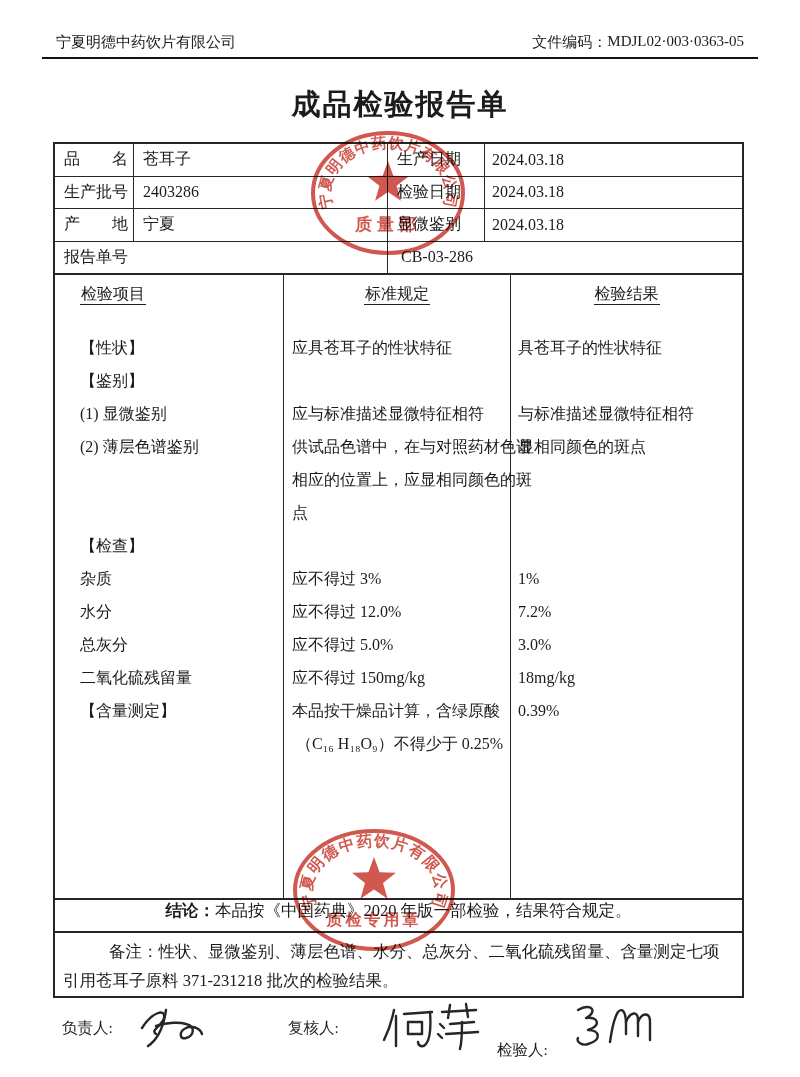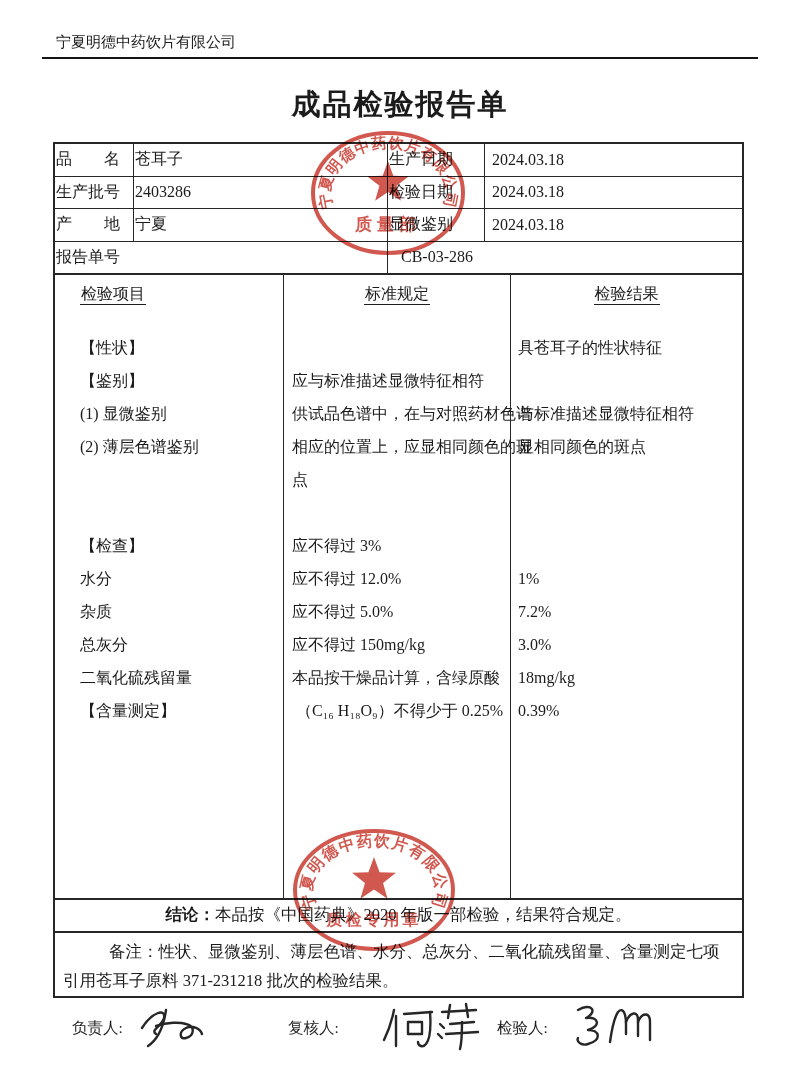--- a/index.html
+++ b/index.html
@@ -8,21 +8,21 @@
   
   .hdr{display:flex;justify-content:space-between;align-items:flex-end;
        padding:33px 56px 0 56px;font-size:15px;}
   .hdr-right{display:flex;}
   .hdr-rule{margin:5px 42px 0 42px;border-top:2.5px solid #141414;height:0;}
   .title{text-align:center;margin-top:26px;font-size:29px;font-weight:bold;letter-spacing:2px;}
   
   .info{margin:17px 0 0 53px;width:691px;border:2px solid #262626;border-bottom:none;box-sizing:border-box;}
   .info-row{display:flex;height:32.5px;box-sizing:border-box;border-bottom:1.6px solid #262626;}
   .info-row:last-child{border-bottom:none;height:31px;}
-  .ic{display:flex;align-items:center;box-sizing:border-box;padding-left:1px;font-size:16px;white-space:pre;}
+  .ic{display:flex;align-items:center;box-sizing:border-box;padding-left:9px;font-size:16px;white-space:pre;}
   .ic.bl{border-left:1.6px solid #262626;}
   .w-label{flex:0 0 78px;}
   .w-val{flex:0 0 254px;}
   .w-dlabel{flex:0 0 97px;}
   .w-dval{flex:1;padding-left:7px;}
   .w-span1{flex:0 0 332px;}
   .w-span2{flex:1;padding-left:13px;}
   
   .main{margin-left:53px;width:691px;height:627px;box-sizing:border-box;display:flex;
         border:2px solid #262626;}
@@ -33,41 +33,45 @@
   .col-head{height:57px;box-sizing:border-box;padding-top:9px;font-size:16px;}
   .col1 .col-head{padding-left:9px;text-align:left;}
   .col2 .col-head,.col3 .col-head{text-align:center;}
   .col-head span{border-bottom:1.5px solid #1f1f1f;padding:0 1px 2px 1px;}
   .line{height:33px;display:flex;align-items:center;font-size:16px;white-space:pre;padding-left:9px;}
   .col2 .line{padding-left:8px;}
   .col3 .line{padding-left:7px;}
   
   .concl{margin-left:53px;width:691px;height:33px;box-sizing:border-box;
          border:2px solid #262626;border-top:none;
-         display:flex;align-items:center;justify-content:center;font-size:16.5px;white-space:pre;}
+         display:flex;align-items:flex-start;justify-content:center;font-size:16.5px;white-space:pre;}
   .concl .b{font-weight:bold;}
   .remarks{margin-left:53px;width:691px;height:65px;box-sizing:border-box;
            border:2px solid #262626;border-top:none;
            font-size:16.5px;line-height:29px;padding:4px 10px 0 8px;text-indent:46px;}
   .remarks .b{font-weight:normal;}
   
   .sigrow{position:relative;height:75px;}
   .sig-label{position:absolute;top:20px;font-size:15.5px;}
   .sig-svg{position:absolute;}
   .sig-svg path{fill:none;stroke:#262626;stroke-width:2.4;stroke-linecap:round;stroke-linejoin:round;}
   
   .stamp{position:absolute;mix-blend-mode:multiply;opacity:0.85;}
 </style>
 </head>
 <body>
 
 <div class="page">
 
   <div class="hdr">
     <span>宁夏明德中药饮片有限公司</span>
+    <span class="hdr-right">
+      <span>文件编码：</span>
+      <span>MDJL02·003·0363-05</span>
+    </span>
   </div>
   <div class="hdr-rule"></div>
 
   <div class="title">成品检验报告单</div>
 
   <div class="info">
     <div class="info-row">
       <div class="ic w-label">品　　名</div>
       <div class="ic w-val bl">苍耳子</div>
       <div class="ic w-dlabel bl">生产日期</div>
@@ -97,33 +101,34 @@
         <span>检验项目</span>
       </div>
       <div class="lines">
           <div class="line">【性状】</div>
           <div class="line">【鉴别】</div>
           <div class="line">(1) 显微鉴别</div>
           <div class="line">(2) 薄层色谱鉴别</div>
           <div class="line"></div>
           <div class="line"></div>
           <div class="line">【检查】</div>
+          <div class="line">杂质</div>
           <div class="line">水分</div>
-          <div class="line">杂质</div>
           <div class="line">总灰分</div>
           <div class="line">二氧化硫残留量</div>
           <div class="line">【含量测定】</div>
           <div class="line"></div>
         </div>
     </div>
     <div class="col col2">
       <div class="col-head">
         <span>标准规定</span>
       </div>
       <div class="lines">
+          <div class="line">应具苍耳子的性状特征</div>
           <div class="line"></div>
           <div class="line">应与标准描述显微特征相符</div>
           <div class="line">供试品色谱中，在与对照药材色谱</div>
           <div class="line">相应的位置上，应显相同颜色的斑</div>
           <div class="line">点</div>
           <div class="line"></div>
           <div class="line">应不得过 3%</div>
           <div class="line">应不得过 12.0%</div>
           <div class="line">应不得过 5.0%</div>
           <div class="line">应不得过 150mg/kg</div>
@@ -155,21 +160,21 @@
 
   <div class="concl">
     <span class="b">结论：</span><span>本品按《中国药典》2020 年版一部检验，结果符合规定。</span>
   </div>
 
   <div class="remarks">
     <span class="b">备注：</span><span>性状、显微鉴别、薄层色谱、水分、总灰分、二氧化硫残留量、含量测定七项引用苍耳子原料 371-231218 批次的检验结果。</span>
   </div>
 
   <div class="sigrow">
-    <span class="sig-label" style="left:72px;">负责人:</span>
+    <span class="sig-label" style="left:62px;">负责人:</span>
     <svg class="sig-svg" style="left:132px;top:6px;" width="92" height="48" viewBox="0 0 92 48">
       <path d="M10 24 C20 8 34 4 32 14 C30 22 18 26 24 30"></path>
       <path d="M34 6 C32 20 28 34 16 42"></path>
       <path d="M24 22 C36 18 48 18 54 20 C64 22 62 32 54 34 C48 36 46 28 54 24 C60 21 68 24 70 30"></path>
     </svg>
     <span class="sig-label" style="left:288px;">复核人:</span>
     <svg class="sig-svg" style="left:380px;top:4px;" width="105" height="50" viewBox="0 0 105 50">
       <path d="M14 8 C12 18 8 30 4 38"></path>
       <path d="M16 14 L16 44"></path>
       <path d="M24 12 L52 10"></path>
@@ -177,21 +182,21 @@
       <path d="M50 10 C51 24 51 36 46 42 C43 46 38 44 38 40"></path>
       <path d="M62 10 L96 8"></path>
         <path d="M70 3 L68 16"></path>
         <path d="M86 2 L88 15"></path>
       <path d="M60 22 L64 26"></path>
         <path d="M58 32 L62 36"></path>
       <path d="M70 22 L94 20"></path>
         <path d="M66 32 L98 30"></path>
       <path d="M82 20 C82 32 82 40 80 47"></path>
     </svg>
-    <span class="sig-label" style="left:497px;">检验人:</span>
+    <span class="sig-label" style="left:497px;margin-top:22px;">检验人:</span>
     <svg class="sig-svg" style="left:566px;top:2px;" width="100" height="52" viewBox="0 0 100 52">
       <path d="M12 10 C26 2 32 12 20 18 C32 16 36 26 22 30 C34 30 36 40 22 44 C16 46 10 42 12 38"></path>
       <path d="M44 42 C46 28 48 18 52 12 C58 6 60 16 60 24 L60 34"></path>
       <path d="M60 22 C64 12 72 10 72 20 L72 36"></path>
       <path d="M72 22 C76 12 84 12 84 22 L84 40"></path>
     </svg>
   </div>
 
   <svg class="stamp" style="left:310px;top:130px;" width="158" height="128" viewBox="0 0 158 128">
     <defs>

